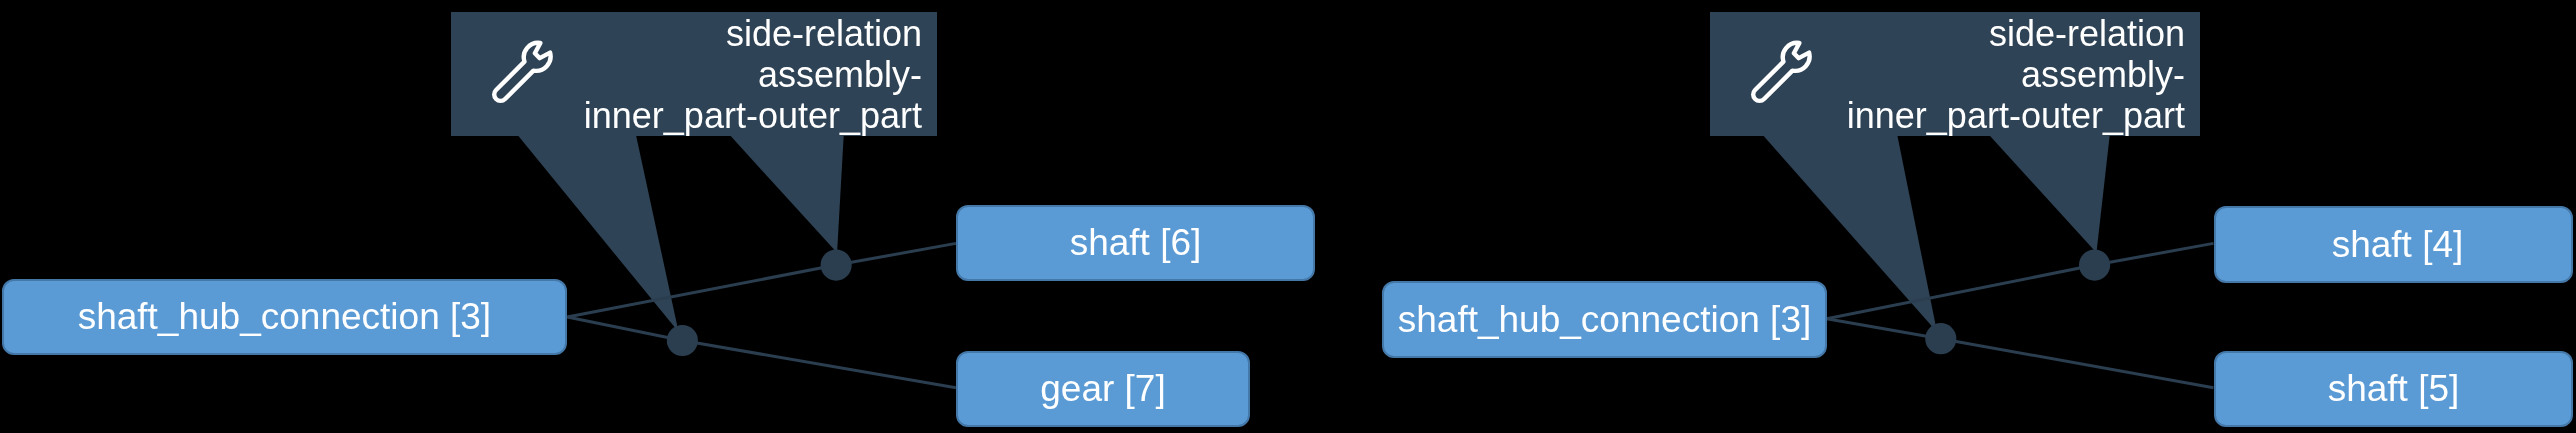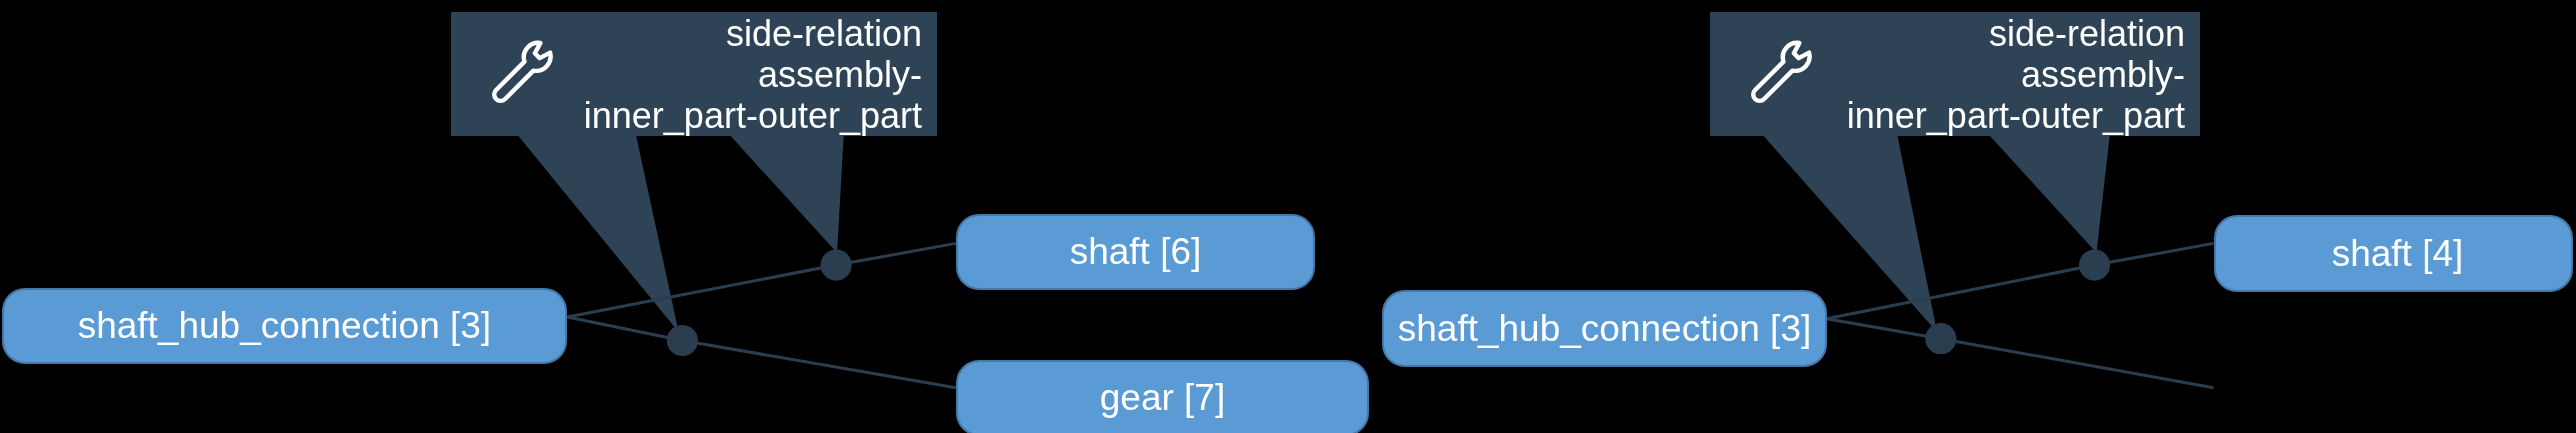--- a/index.html
+++ b/index.html
@@ -13,48 +13,47 @@
   html,body{margin:0;padding:0;background:var(--bg);}
   #canvas{
     position:relative;width:2576px;height:433px;background:var(--bg);
     font-family:"Liberation Sans", sans-serif;overflow:hidden;
   }
   #edges-layer{position:absolute;left:0;top:0;width:2576px;height:433px;}
   .node-box{
     position:absolute;
     background:var(--box-fill);
     border:2.8px solid var(--box-border);
-    border-radius:23px;
+    border-radius:12px;
     box-sizing:border-box;
     display:flex;align-items:center;justify-content:center;
     color:var(--text);
     font-size:37px;
     white-space:nowrap;
     cursor:pointer;
-    margin-top:9px;
   }
   .tooltip{
     position:absolute;
     background:var(--tooltip-bg);
     color:var(--text);
     box-sizing:border-box;
   }
   .tooltip .tip-text{
     position:absolute;right:15px;top:0.9px;
     text-align:right;
     font-size:36px;line-height:41px;
   }
   .tip-title{font-weight:normal;}
   .wrench{position:absolute;left:23px;top:13.2px;}
   
   #tooltip-left {left:451px;top:12.3px;width:486px;height:124px;}
   #tooltip-right{left:1710px;top:12.3px;width:490px;height:124px;}
   #box-shc-left {left:1.9px;   top:279px;width:565px;height:76px;}
   #box-shaft6   {left:956px;top:205px;width:359px;height:76px;}
-  #box-gear7    {left:956px;top:351px;width:413px;height:76px;}
+  #box-gear7    {left:956px;top:351px;width:294px;height:76px;}
   #box-shc-right{left:1382px;top:281px;width:445px;height:77px;}
   #box-shaft4   {left:2214px;top:206px;width:359px;height:77px;padding-left:8px;}
   #box-shaft5   {left:2214px;top:351px;width:359px;height:76px;}
 </style>
 </head>
 <body>
 
 <div id="canvas">
 
   <svg id="edges-layer" viewBox="0 0 2728 459" xmlns="http://www.w3.org/2000/svg">
@@ -120,15 +119,16 @@
       <div>inner_part-outer_part</div>
     </div>
   </div>
 
   <div class="node-box" id="box-shc-left">shaft_hub_connection [3]</div>
   <div class="node-box" id="box-shaft6">shaft [6]</div>
   <div class="node-box" id="box-gear7">gear [7]</div>
 
   <div class="node-box" id="box-shc-right">shaft_hub_connection [3]</div>
   <div class="node-box" id="box-shaft4">shaft [4]</div>
+  <div class="node-box" id="box-shaft5">shaft [5]</div>
 
 </div>
 
 
 </body></html>

